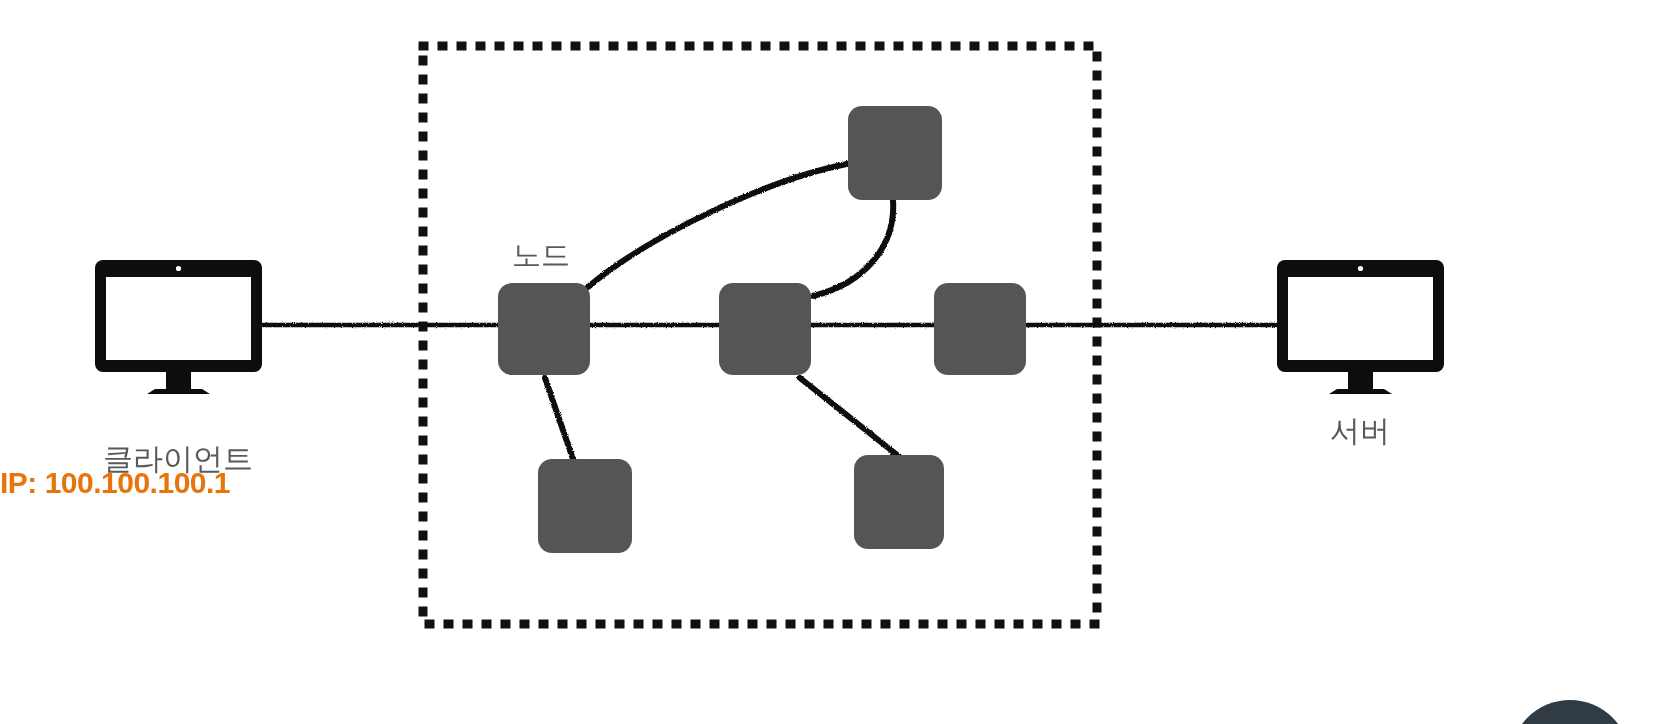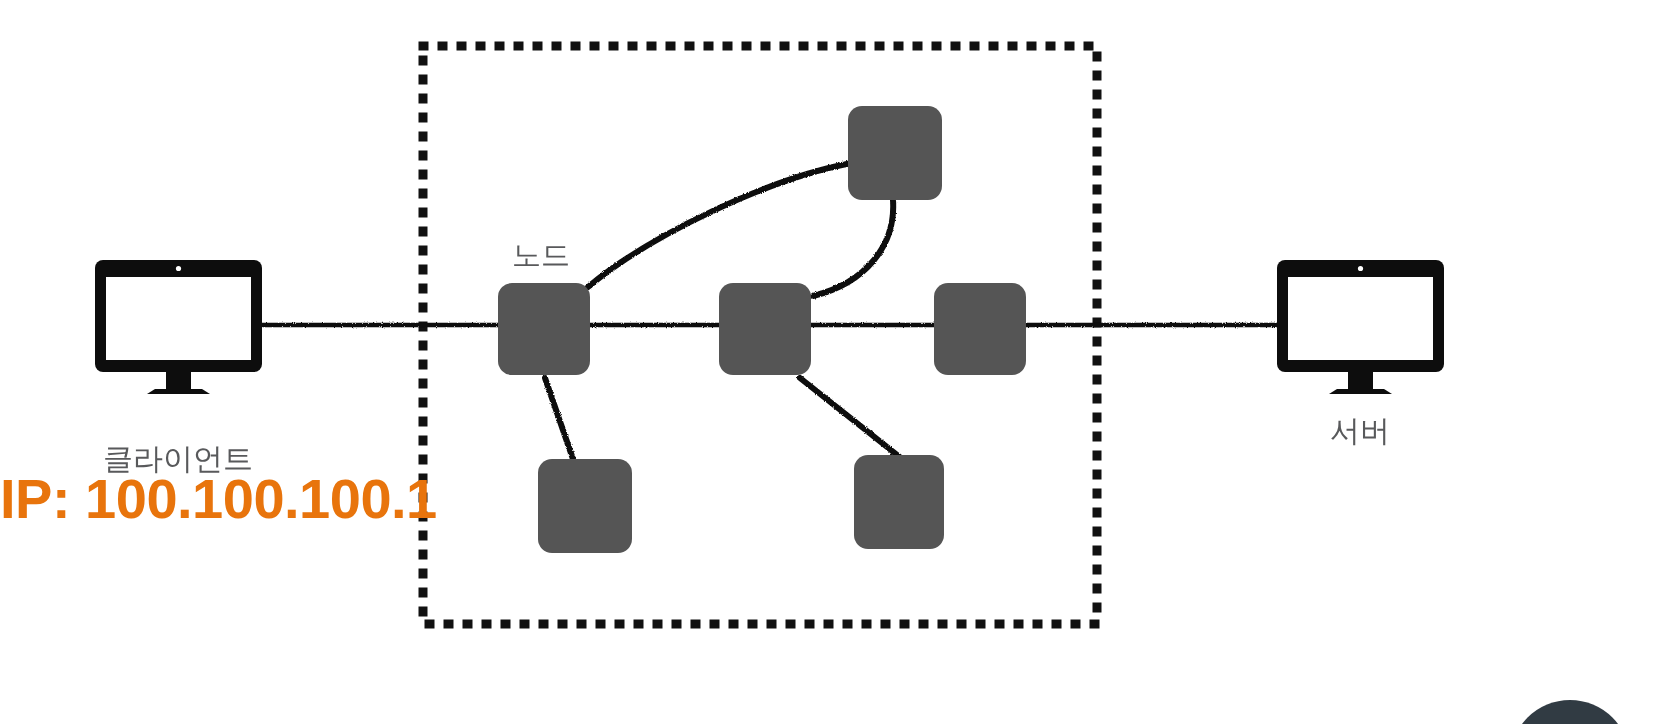--- a/index.html
+++ b/index.html
@@ -30,23 +30,22 @@
     color: #58595b;
     font-size: 30px;
     font-weight: 400;
     text-align: center;
     white-space: nowrap;
     letter-spacing: 0px;
   }
   .ip-label {
     position: absolute;
     color: #e8740c;
-    font-size: 56px;
+    font-size: 30px;
     font-weight: bold;
-    text-align: center;
     white-space: nowrap;
     letter-spacing: -0.5px;
   }
   .node-caption {
     position: absolute;
     color: #58595b;
     font-size: 29px;
     font-weight: 400;
     white-space: nowrap;
   }

